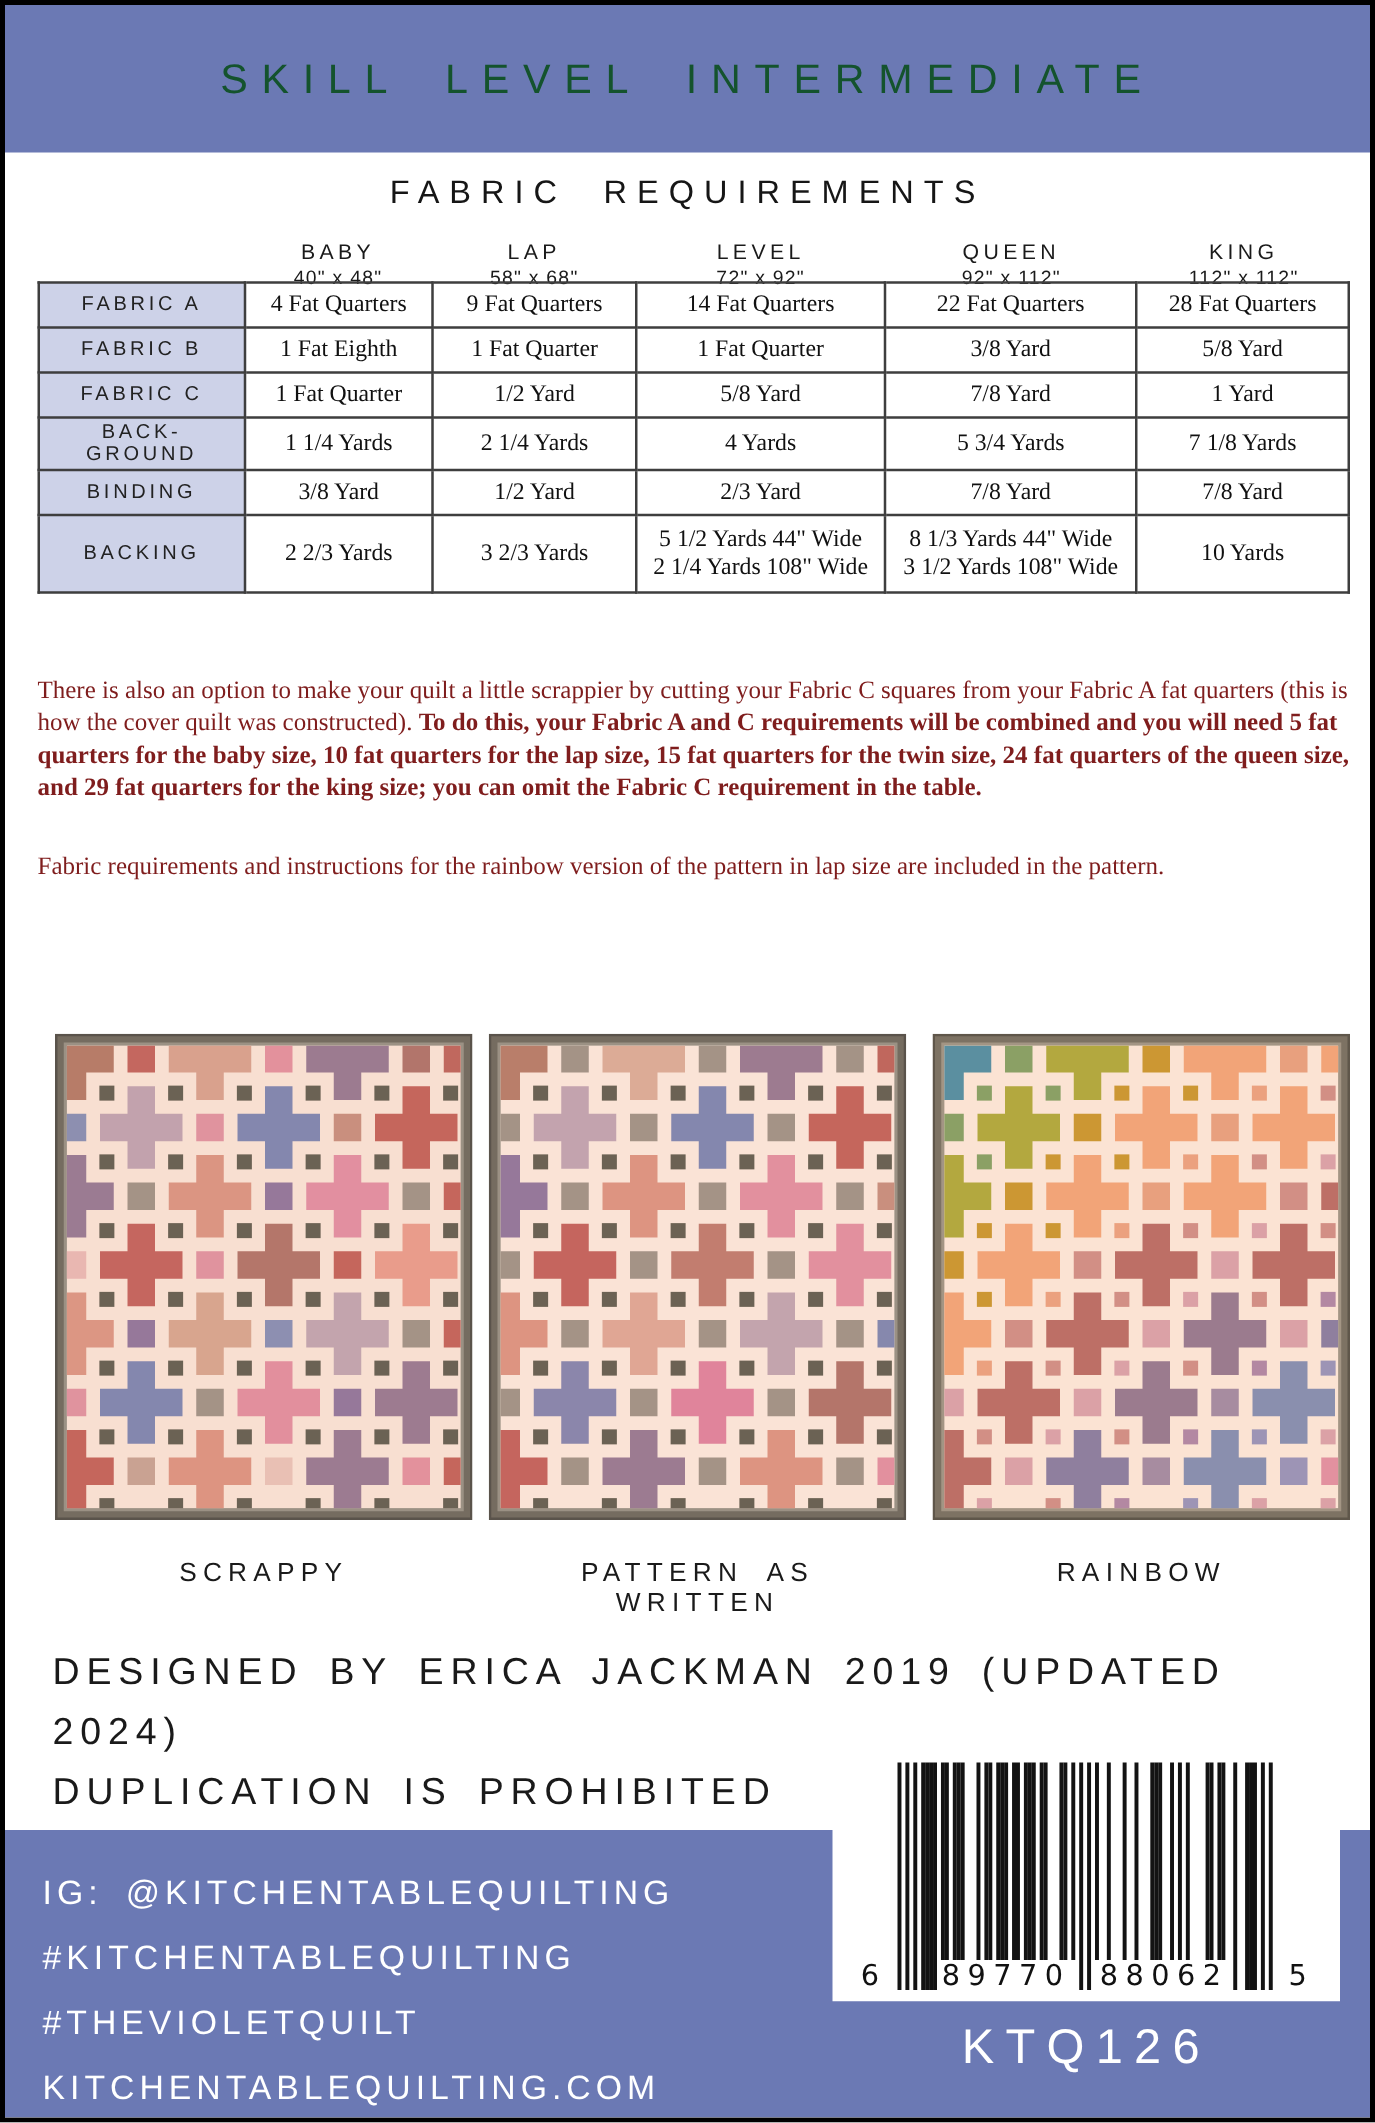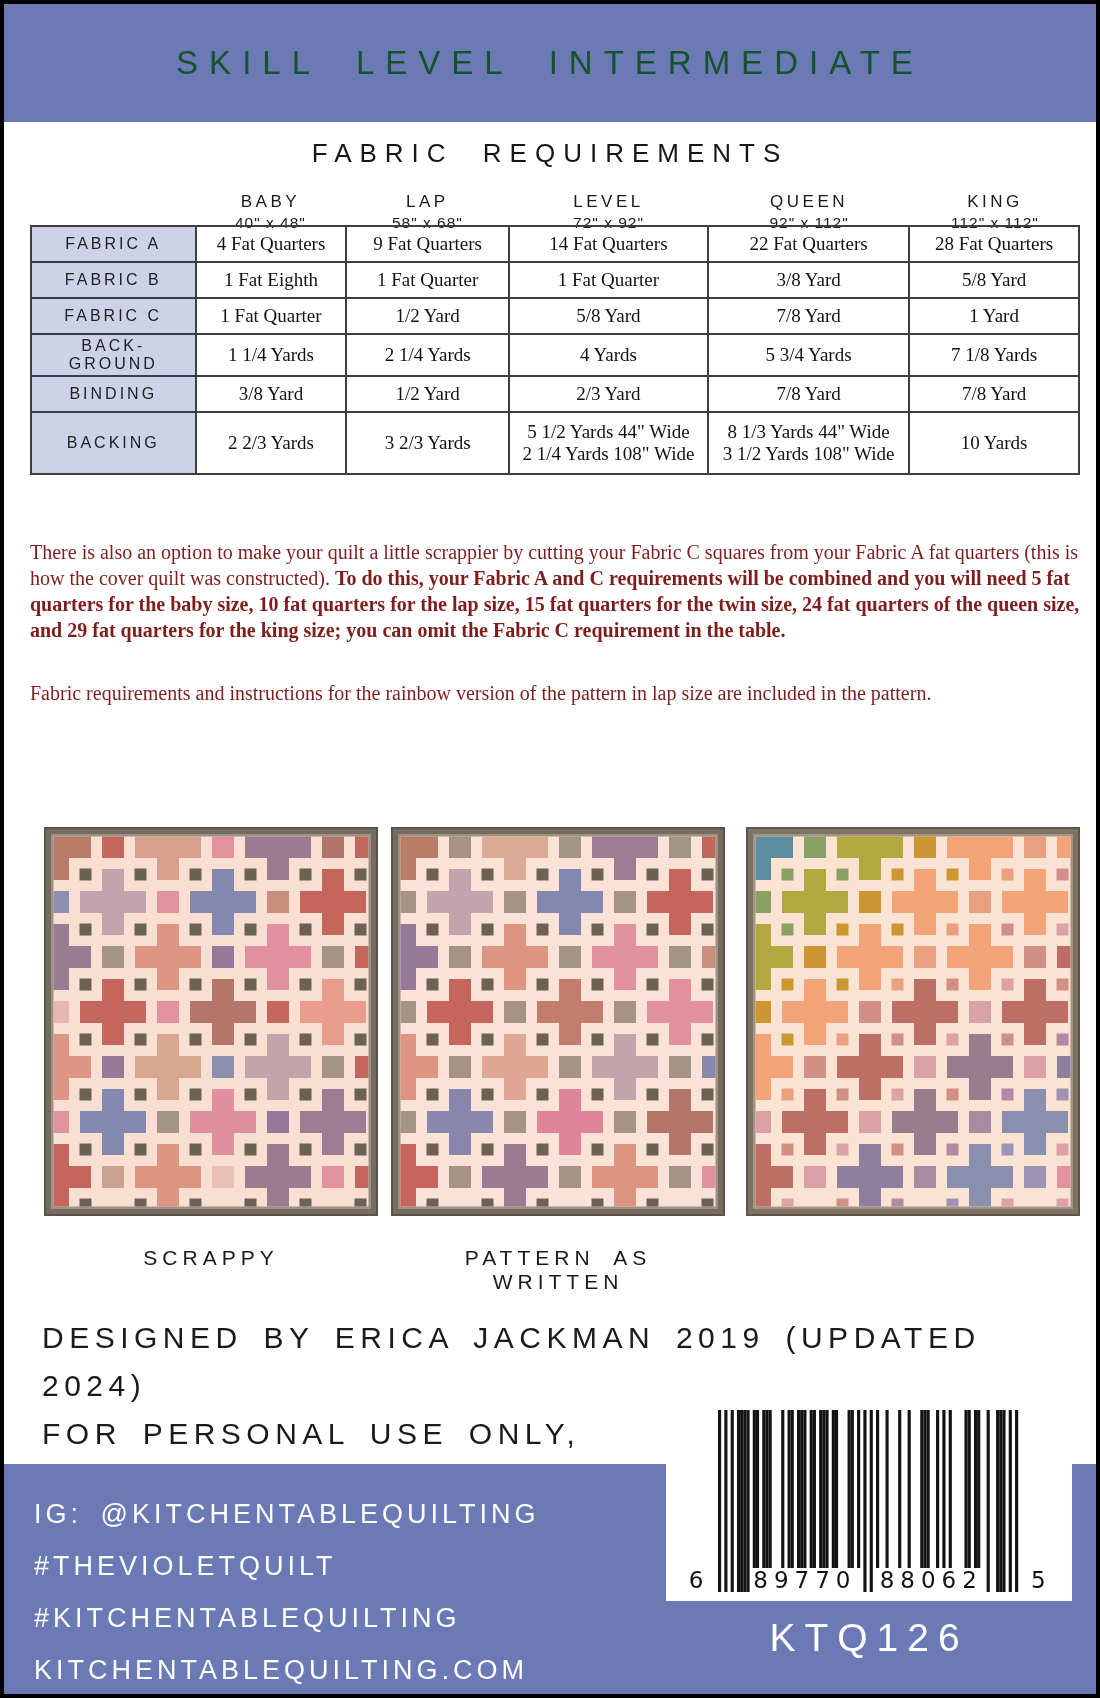--- a/index.html
+++ b/index.html
@@ -444,33 +444,32 @@
           <rect x="200.5" y="316.5" width="12" height="12" fill="#b388a2"></rect>
           <rect x="255.5" y="316.5" width="12" height="12" fill="#9d94b5"></rect>
           <rect x="310.5" y="316.5" width="12" height="12" fill="#dba1a6"></rect>
           <rect x="35.5" y="371.5" width="12" height="12" fill="#dba1a6"></rect>
           <rect x="90.5" y="371.5" width="12" height="12" fill="#d28f85"></rect>
           <rect x="145.5" y="371.5" width="12" height="12" fill="#b388a2"></rect>
           <rect x="200.5" y="371.5" width="12" height="12" fill="#9d94b5"></rect>
           <rect x="255.5" y="371.5" width="12" height="12" fill="#dba1a6"></rect>
           <rect x="310.5" y="371.5" width="12" height="12" fill="#dba1a6"></rect>
         </g>
-      </svg></div>
+      </svg><div class="quilt-label">RAINBOW</div></div>
 
   <div class="credits">
     <div>DESIGNED BY ERICA JACKMAN 2019 (UPDATED 2024)</div>
-    <div>FOR PERSONAL USE ONLY,</div>
     <div>DUPLICATION IS PROHIBITED</div>
   </div>
 
   <div class="band-bottom"></div>
   <div class="footer-lines" id="footer-lines">
       <div>IG: @KITCHENTABLEQUILTING</div>
+      <div>#KITCHENTABLEQUILTING</div>
       <div>#THEVIOLETQUILT</div>
-      <div>#KITCHENTABLEQUILTING</div>
       <div>KITCHENTABLEQUILTING.COM</div>
     </div>
 
   <div class="barcode-box">
     <svg id="barcode-svg" width="406" height="225" viewBox="0 0 406 225">
         <rect x="52" y="34" width="3.16" height="182" fill="#131313"></rect>
         <rect x="58.32" y="34" width="3.16" height="182" fill="#131313"></rect>
         <rect x="64.64" y="34" width="3.16" height="182" fill="#131313"></rect>
         <rect x="70.96000000000001" y="34" width="3.16" height="182" fill="#131313"></rect>
         <rect x="74.12" y="34" width="3.16" height="182" fill="#131313"></rect>

